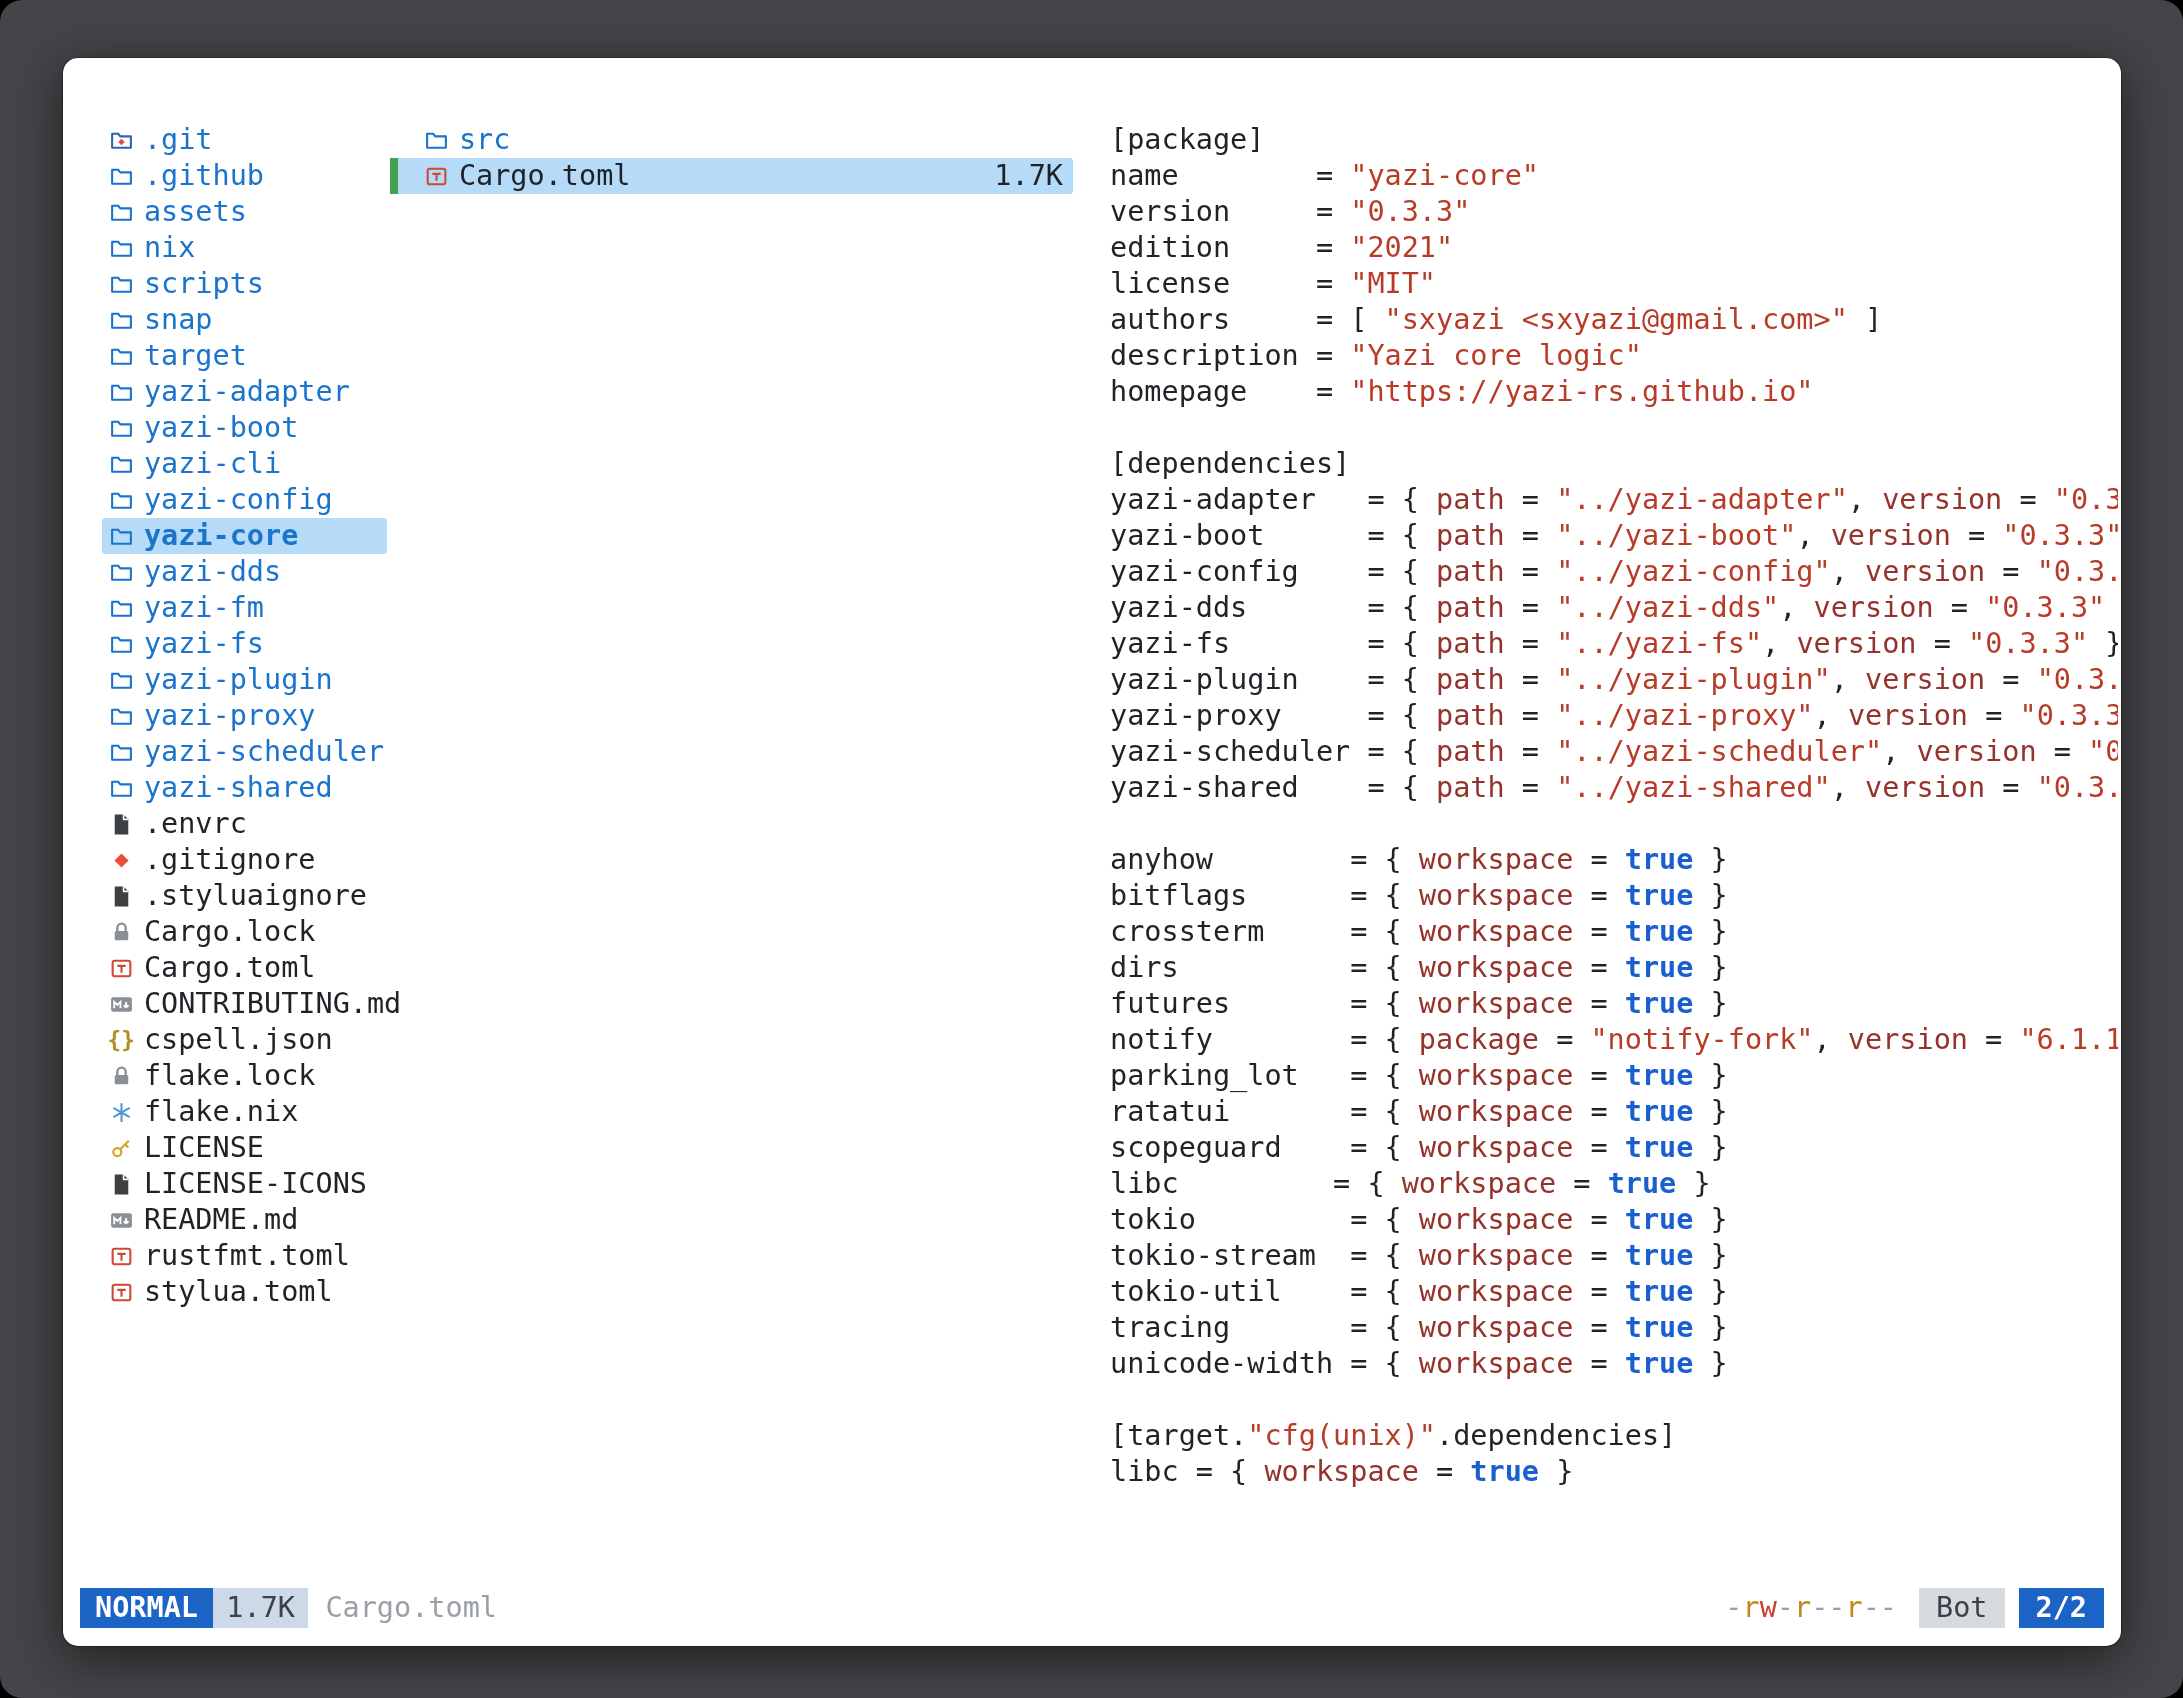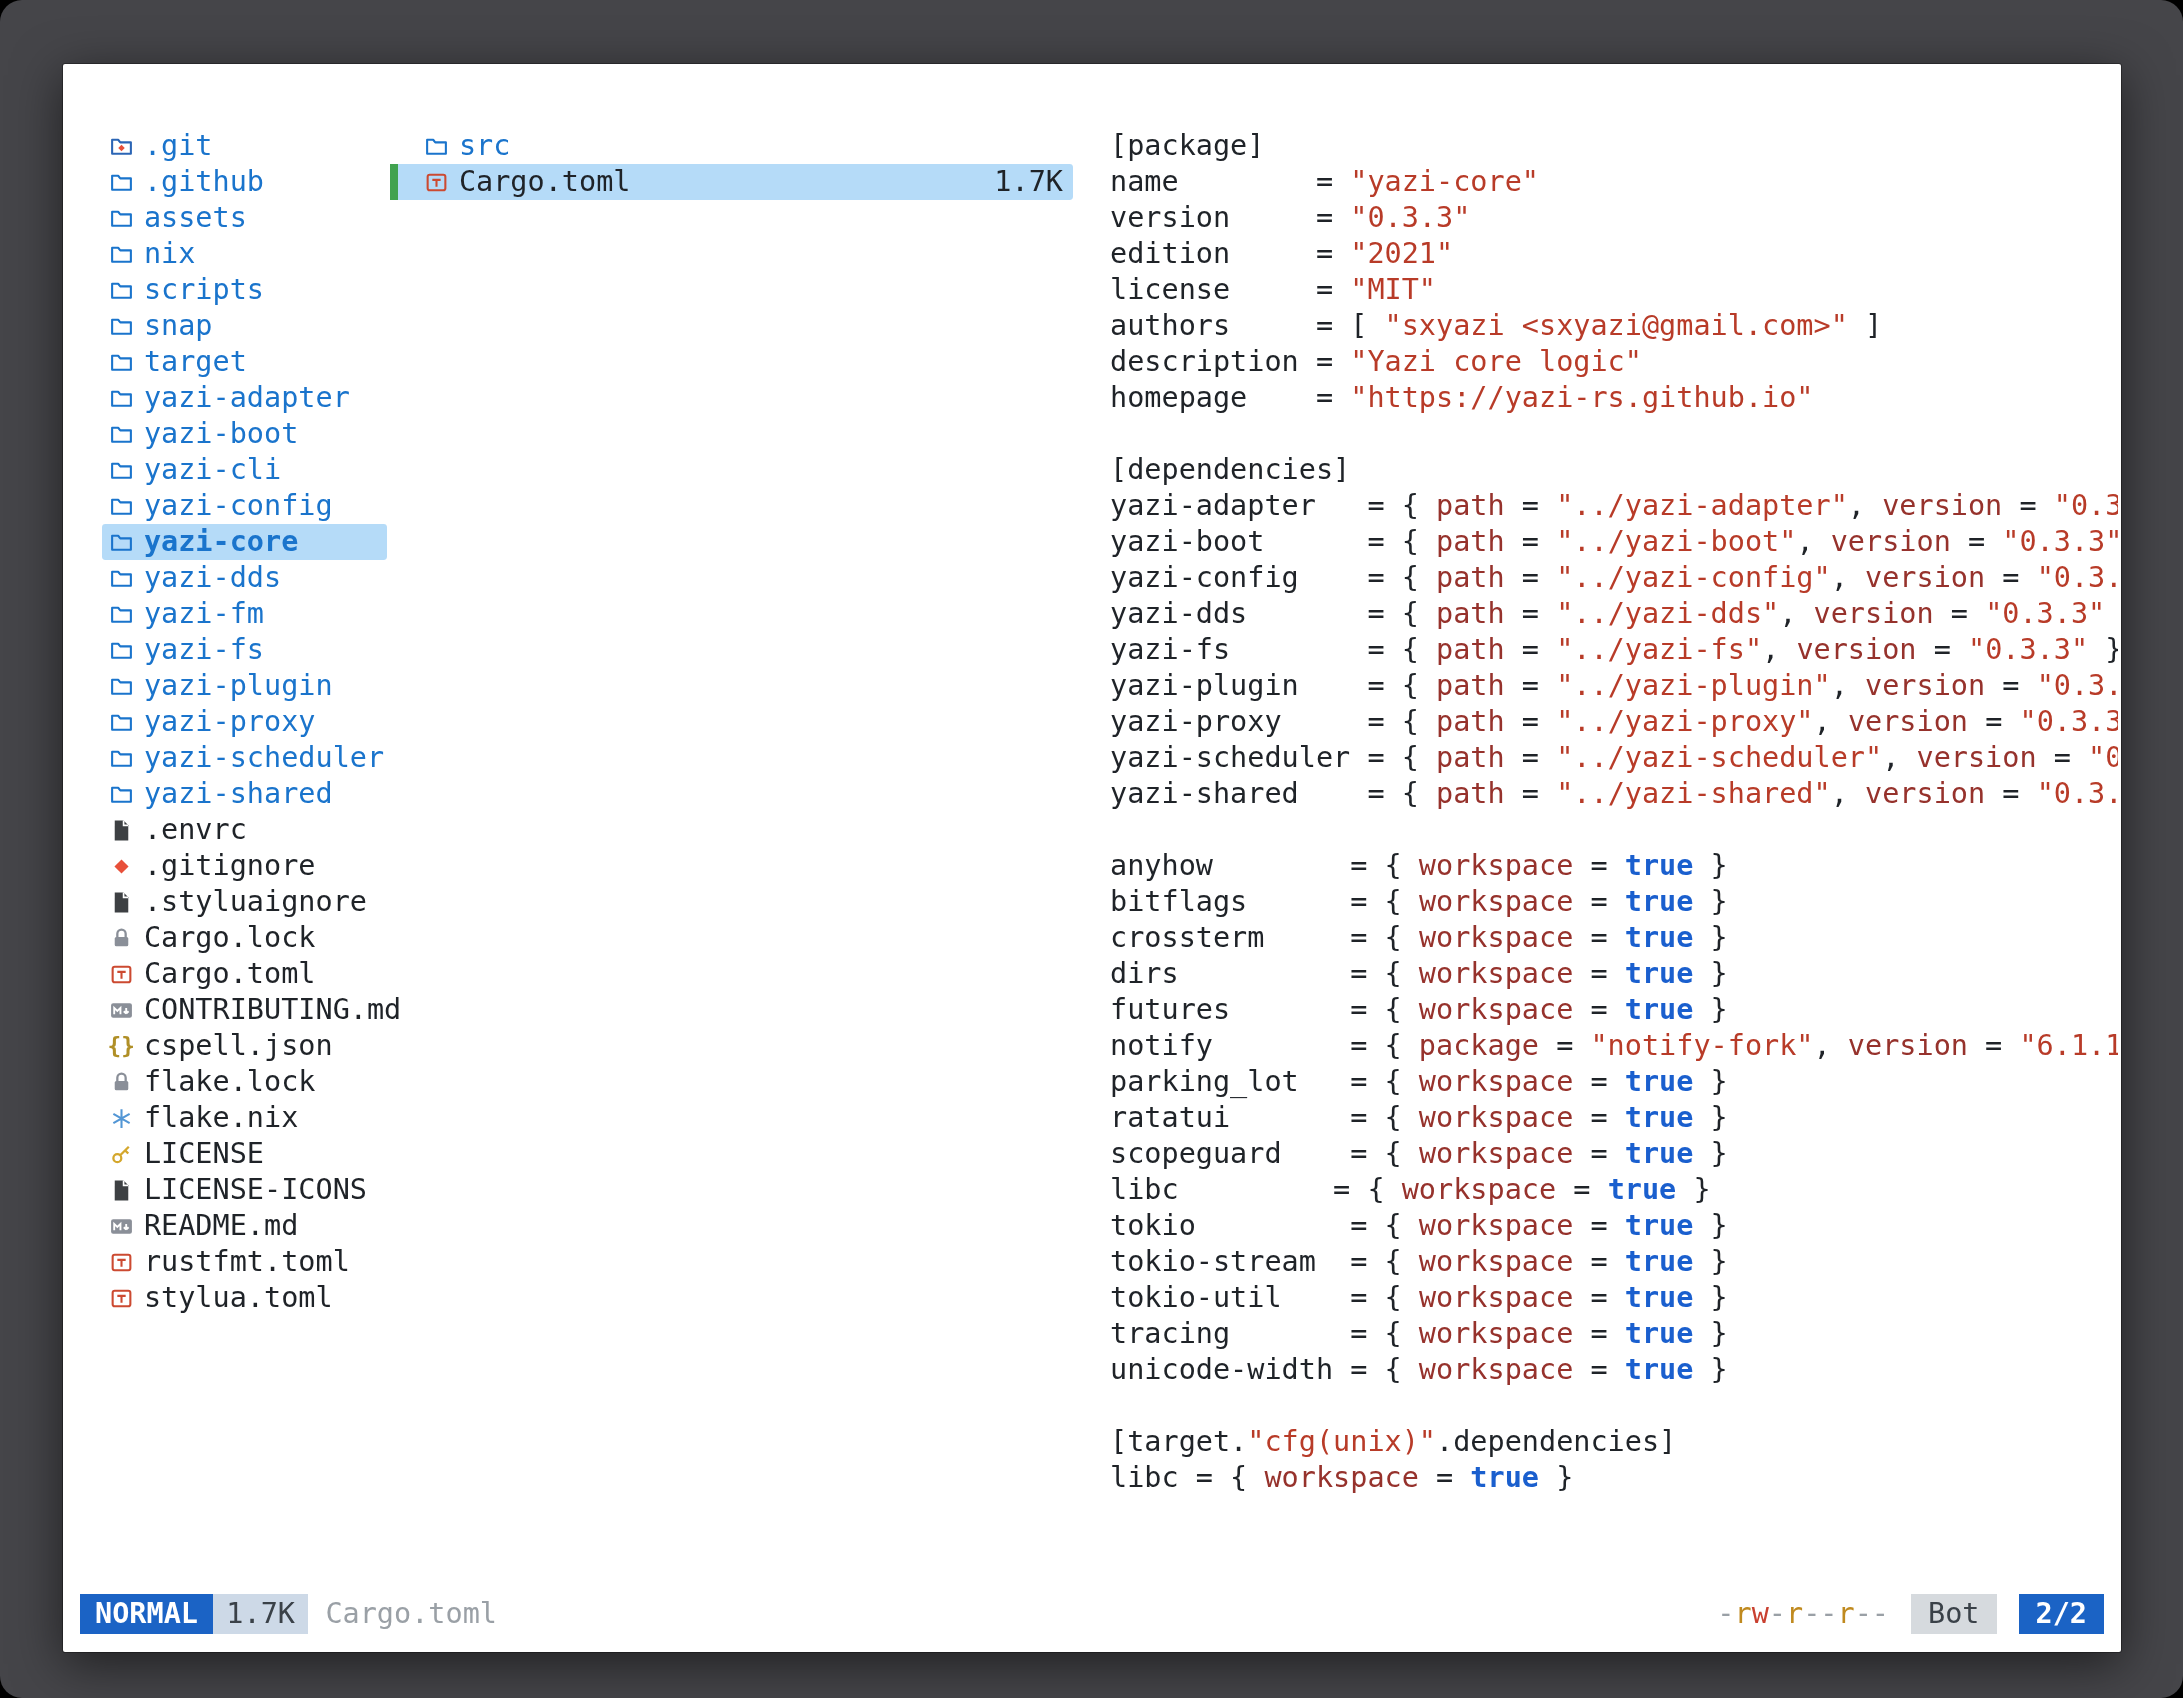--- a/index.html
+++ b/index.html
@@ -1,20 +1,20 @@
 <!DOCTYPE html>
 <html style="--text: #1f2328; --muted: #9aa0a6; --dir-blue: #1a74cc; --accent-blue: #1b63c5; --selection-bg: #b5dbf8; --marker-green: #41a24f; --string-red: #b83b28; --inline-key-red: #96322c; --bool-blue: #1a5fce; --comment-green: #2f9240;font-size:13.4px"><head>
 <meta charset="utf-8">
 <style>
   * { margin:0; padding:0; box-sizing:border-box; }
   html,body { width:2183px; height:1698px; background:#000; font-family:"DejaVu Sans Mono", monospace; }
   .desktop { position:absolute; inset:0; background:#454549; border-radius:22px; overflow:hidden; }
   .window {
-    position:absolute; left:63px; top:64px; width:2058px; height:1588px;
-    background:#ffffff; border-radius:2px; overflow:hidden;
+    position:absolute; left:63px; top:58px; width:2058px; height:1588px;
+    background:#ffffff; border-radius:15px; overflow:hidden;
     box-shadow:0 11.7px 50px rgba(0,0,0,.55), 0 0 0 0.8px rgba(0,0,0,.4);
   }
   .pane { position:absolute; top:64px; font-size:28.5px; line-height:36px; color:var(--text,#1f2328); }
   .pane-parent  { left:39px;  width:285px; }
   .pane-current { left:327px; width:683px; }
   .pane-preview { left:1047px; right:3.4px; bottom:81px; overflow:hidden; }
 
   .row { position:relative; display:flex; align-items:center; height:36px; padding:0 10px 0 5px; white-space:pre; border-radius:3.4px; cursor:default; }
   .pane-current .row { padding-left:32px; }
   .row .icon { width:28.5px; height:28.5px; flex:0 0 28.5px; display:inline-flex; align-items:center; justify-content:center; margin-right:8.4px; }
@@ -41,21 +41,21 @@
     display:flex; justify-content:space-between; align-items:center;
     font-size:28.5px; line-height:40px;
   }
   .sb-left, .sb-right { display:flex; align-items:flex-start; height:40px; }
   .sb-left > span, .sb-right > span { display:inline-flex; align-items:center; }
   .sb-mode { background:var(--accent-blue,#1b63c5); color:#fff; font-weight:bold; padding:0 15px; }
   .sb-size { background:#cdd9e7; color:#3a4148; padding:0 13.4px; }
   .sb-file { color:var(--muted,#9aa0a6); margin-left:17px; }
   .sb-perms { margin-right:22px; white-space:pre; }
   .pc-d { color:#9aa0a6; } .pc-r { color:#c08a1f; } .pc-w { color:#c94030; }
-  .sb-pos { background:#d6dade; color:#3a4148; padding:0 17px; margin-right:22px; }
+  .sb-pos { background:#d6dade; color:#3a4148; padding:0 17px; margin-right:14px; }
   .sb-page { background:var(--accent-blue,#1b63c5); color:#fff; font-weight:bold; padding:0 17px; }
 </style>
 </head>
 <body>
 
 <div class="desktop">
   <div class="window">
 
     <div class="pane pane-parent" id="parent-pane">
         <div class="row dir"><span class="icon" style="color: rgb(43, 101, 181);"><svg viewBox="0 0 24 24">

